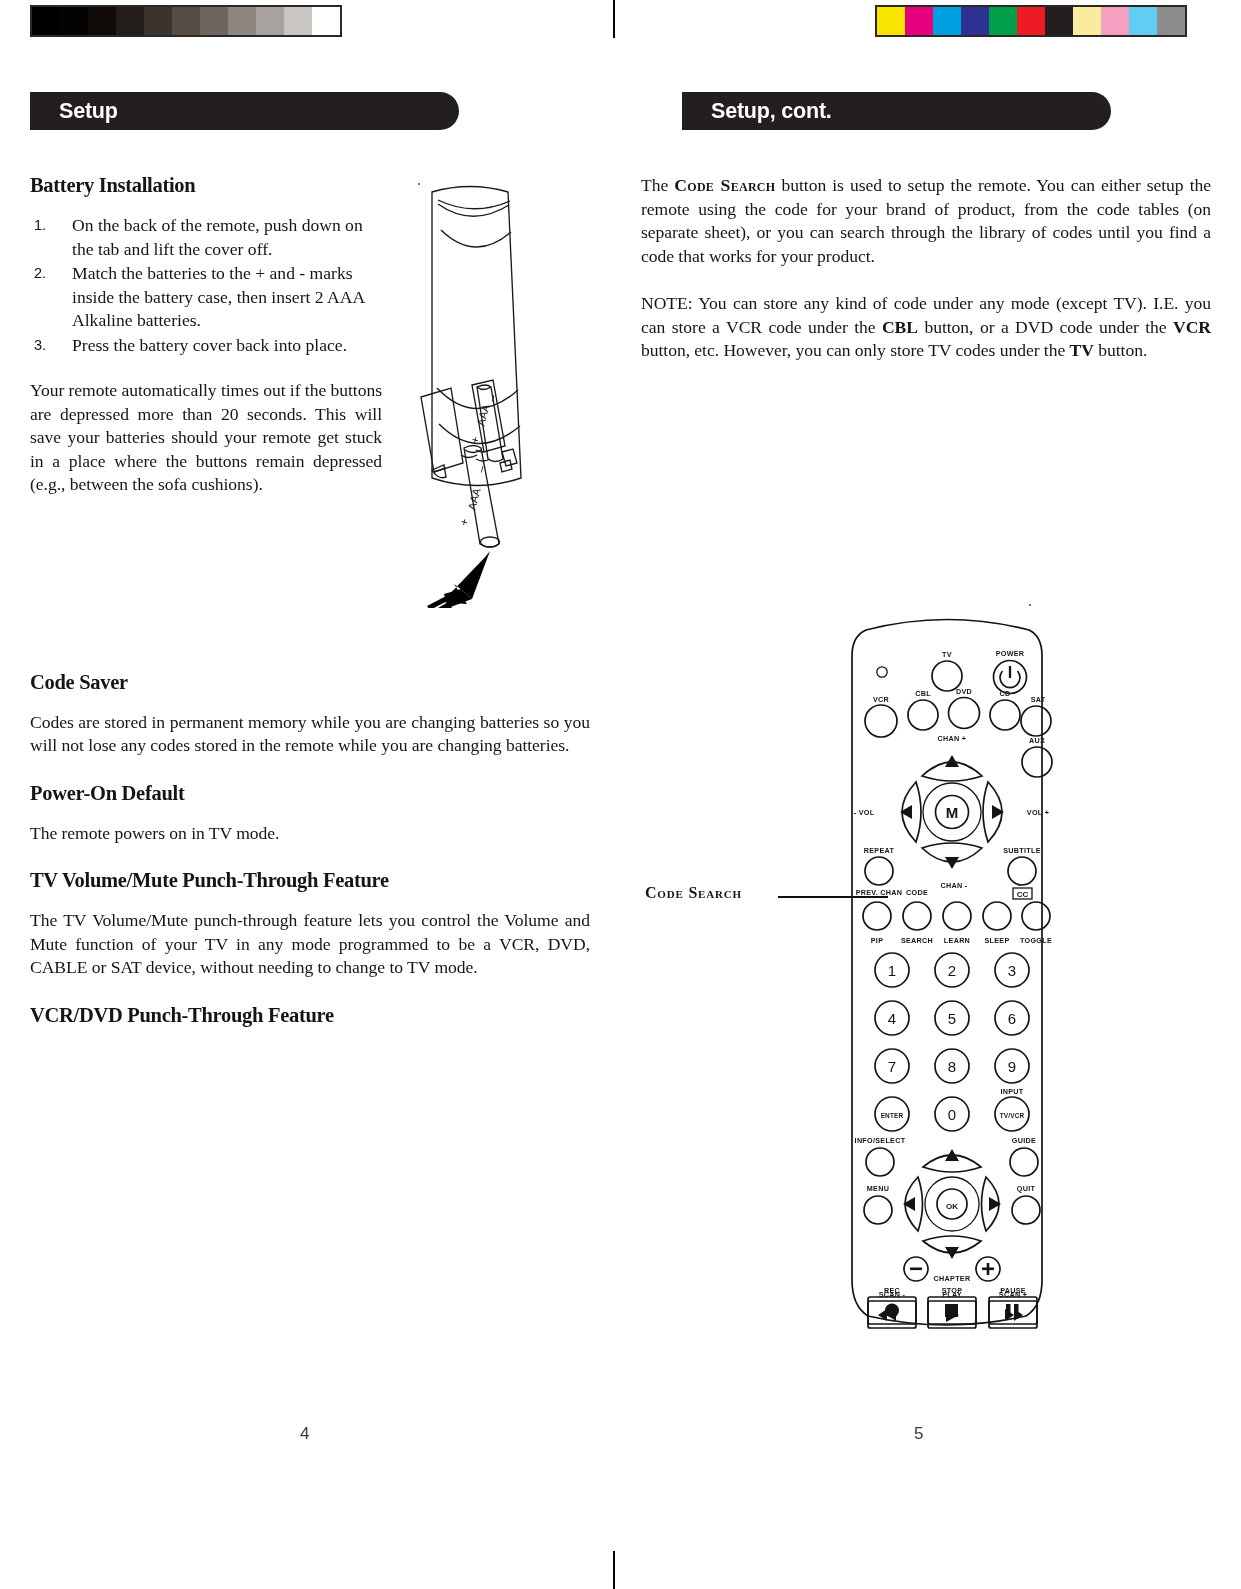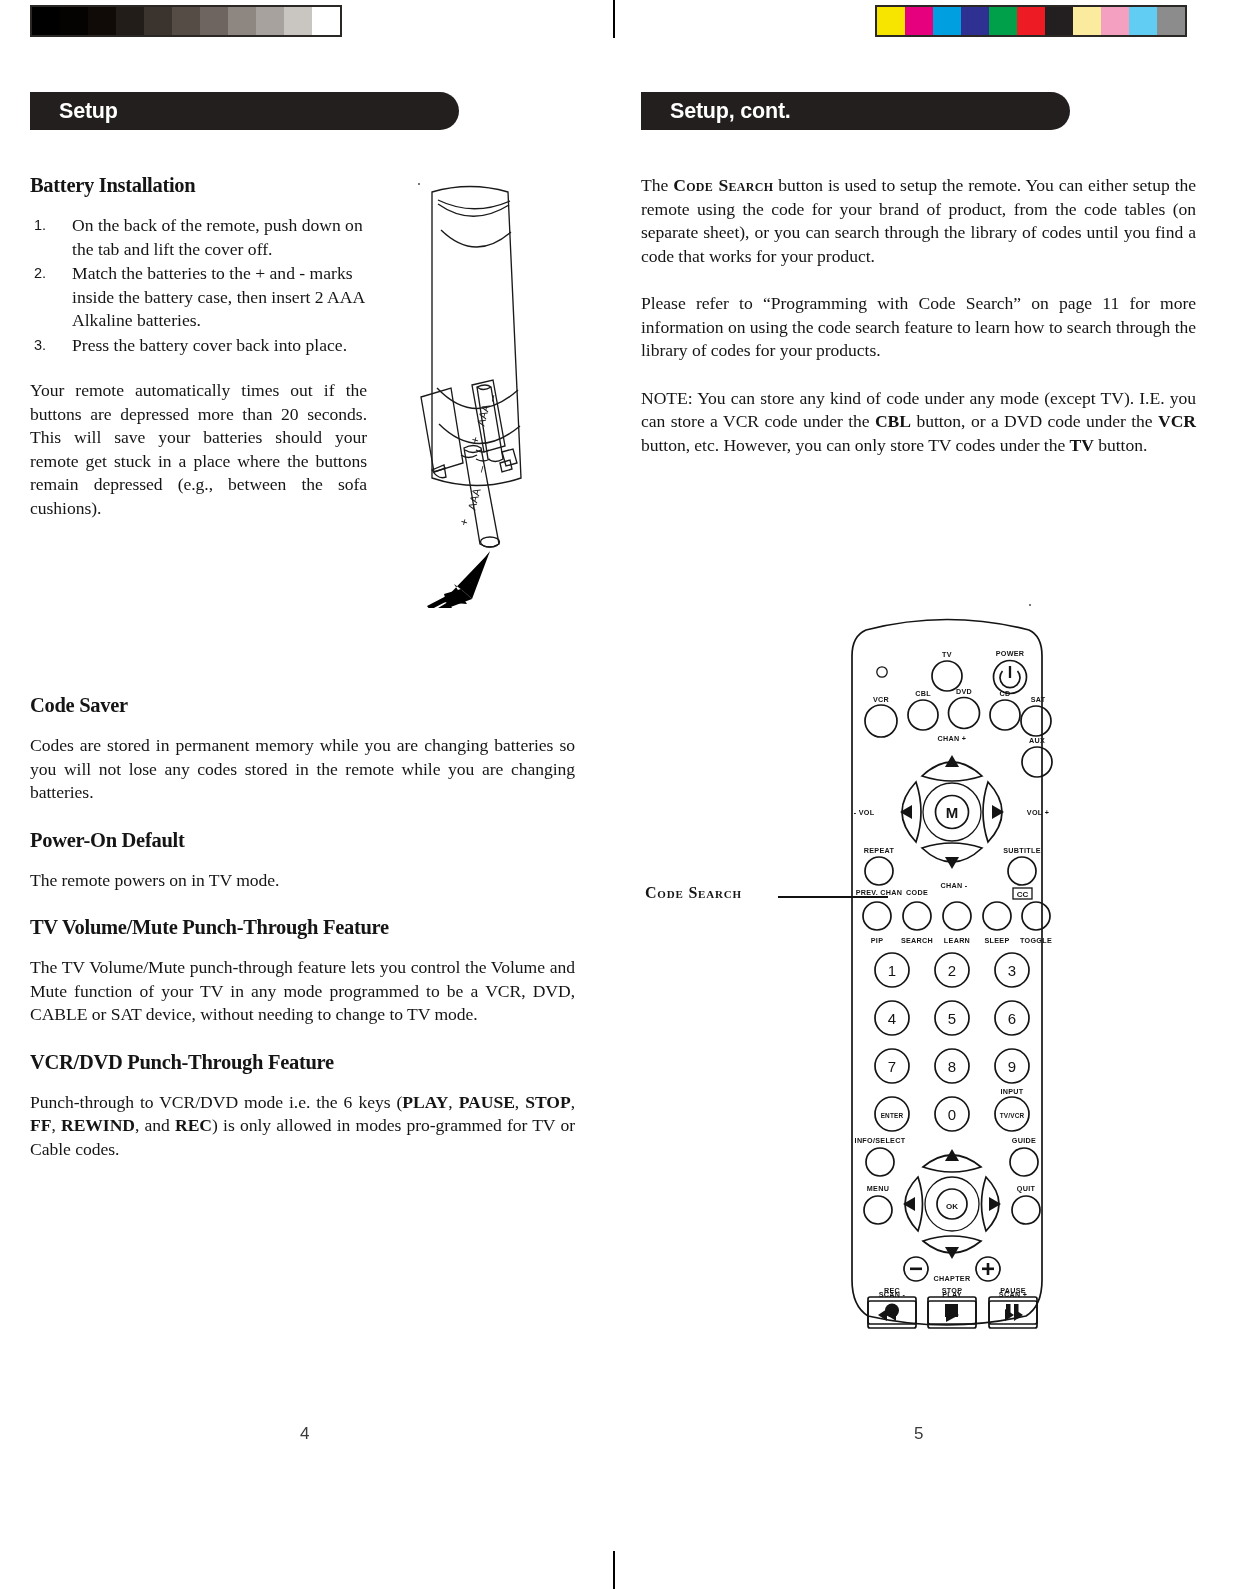--- a/index.html
+++ b/index.html
@@ -32,41 +32,41 @@
   
   .banner {
     height:38px;
     background:#231f1e;
     border-radius:0 19px 19px 0;
     display:flex; align-items:center;
     padding-left:29px;
     box-sizing:border-box;
   }
   #banner-left  { width:429px; }
-  #banner-right { width:429px; }
+  #banner-right { width:429px;margin-left:41px; }
   .banner-text {
     color:#ffffff;
     font-family:"Liberation Sans", sans-serif;
     font-weight:bold;
     font-size:21.5px;
     letter-spacing:-0.2px;
   }
 
   
   h2.head {
     font-family:"Liberation Serif", serif;
     font-weight:bold;
     font-size:20.5px;
     margin:0 0 17px 0;
     letter-spacing:-0.3px;
   }
   p.body {
     font-size:17.6px;
     line-height:23.5px;
-    margin:0 15px 24px 0;
+    margin:0 0 24px 0;
     text-align:justify;
     letter-spacing:-0.05px;
   }
   p.body.narrow { text-align:left; }
   b { font-weight:bold; }
   .smallcaps {
     font-variant:small-caps;
     font-weight:bold;
     font-size:17.6px;
     letter-spacing:0.3px;
@@ -205,21 +205,20 @@
     <h2 class="head">Code Saver</h2>
     <p class="body">Codes are stored in permanent memory while you are changing batteries so you will not lose any codes stored in the remote while you are changing batteries.</p>
 
     <h2 class="head">Power-On Default</h2>
     <p class="body narrow">The remote powers on in TV mode.</p>
 
     <h2 class="head">TV Volume/Mute Punch-Through Feature</h2>
     <p class="body">The TV Volume/Mute punch-through feature lets you control the Volume and Mute function of your TV in any mode programmed to be a VCR, DVD, CABLE or SAT device, without needing to change to TV mode.</p>
 
     <h2 class="head">VCR/DVD Punch-Through Feature</h2>
-    <p class="body" id="vcr-dvd-par">Punch-through to VCR/DVD mode i.e. the 6 keys (<b>PLAY</b>, <b>PAUSE</b>, <b>STOP</b>, <b>FF</b>, <b>REWIND</b>, and <b>REC</b>) is only allowed in modes pro-grammed for TV or Cable codes.</p>
   </div>
 
   <svg id="battery-art" viewBox="0 0 205 430">
     <g fill="none" stroke="#1a1a1a" stroke-width="1.35">
 
       <path d="M27 14 Q65 3 103 14 L116 300 Q72 315 27 300 Z"></path>
       <path d="M33 26 Q67 50 104 27"></path>
       <path d="M36 52 Q70 85 106 54"></path>
       <path d="M33 22 Q68 39 105 23"></path>
       <path d="M32 210 Q70 250 113 212" stroke-dasharray="0"></path>
@@ -267,21 +266,20 @@
   <div id="right-col">
 
     <div class="banner" id="banner-right">
       <span class="banner-text">Setup, cont.</span>
     </div>
 
     <div style="height:44px"></div>
 
 
     <p class="body" id="rp1">The <span class="smallcaps">Code Search</span> button is used to setup the remote. You can either setup the remote using the code for your brand of product, from the code tables (on separate sheet), or you can search through the library of codes until you find a code that works for your product.</p>
-    <p class="body">Please refer to “Programming with Code Search” on page 11 for more information on using the code search feature to learn how to search through the library of codes for your products.</p>
     <p class="body" id="rp3">NOTE: You can store any kind of code under any mode (except TV). I.E. you can store a VCR code under the <b>CBL</b> button, or a DVD code under the <b>VCR</b> button, etc. However, you can only store TV codes under the <b>TV</b> button.</p>
   </div>
 
   <div id="callout">Code Search</div>
   <div id="callout-line"></div>
 
   <svg id="remote-art" viewBox="0 0 235 740">
     <defs>
       <style>
         .bl { fill:none; stroke:#141414; stroke-width:1.7; }

